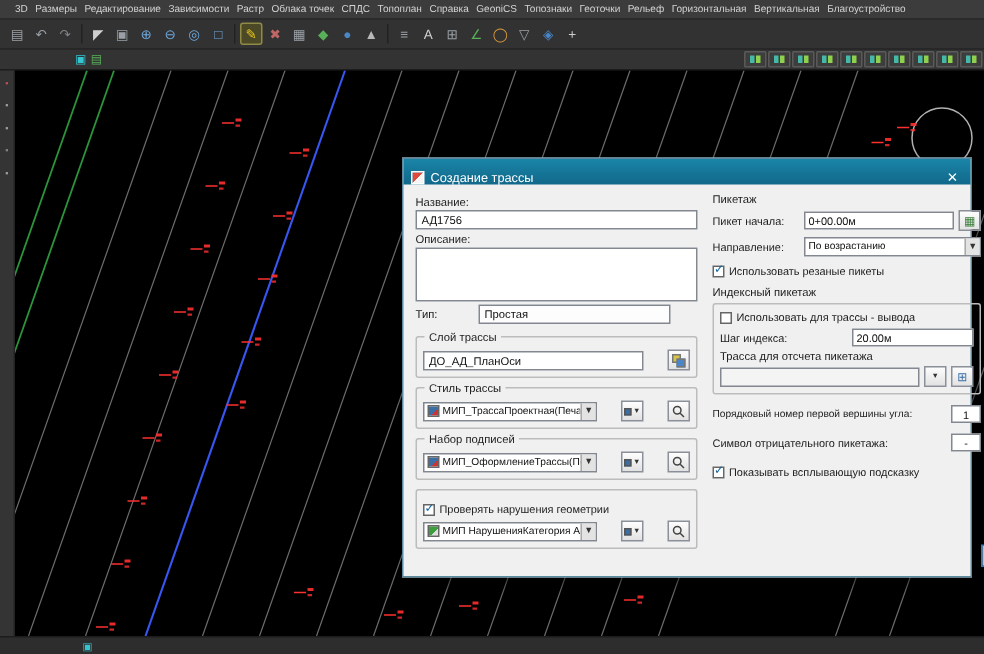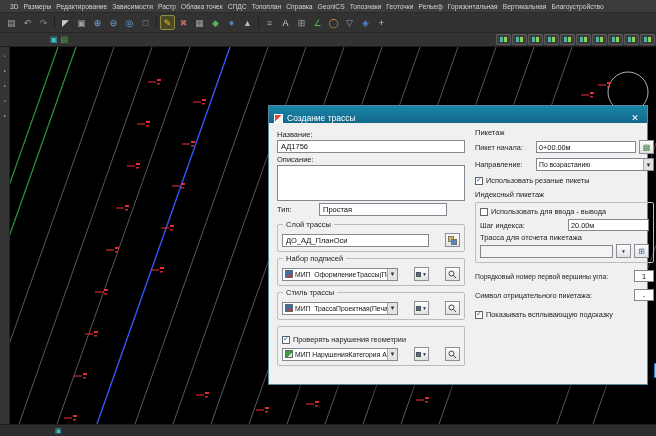--- a/index.html
+++ b/index.html
@@ -304,20 +304,41 @@
               <button class="sbtn">
                 <span class="layer-ic">
                     <i></i>
                     <i></i>
                   </span>
               </button>
             </div>
           </div>
 
           <div class="group">
+            <span class="gleg">Стиль трассы</span>
+            <div class="row" style="margin:0;">
+              <div class="combo">
+                <span class="cicon blue"></span>
+                <span class="ctext">МИП_ТрассаПроектная(Печать)</span>
+                <span class="carrow">▼</span>
+              </div>
+              <button class="sbtn">
+                  <span class="mini-sw"></span>
+                  <span style="font-size:5px;">▼</span>
+                </button>
+              <button class="sbtn">
+                <svg class="mag" width="9" height="9">
+                    <circle cx="3.5" cy="3.5" r="2.5" fill="none" stroke="#444" stroke-width="1"></circle>
+                    <line x1="5.5" y1="5.5" x2="8" y2="8" stroke="#444" stroke-width="1"></line>
+                  </svg>
+              </button>
+            </div>
+          </div>
+
+          <div class="group">
             <span class="gleg">Набор подписей</span>
             <div class="row" style="margin:0;">
               <div class="combo">
                 <span class="cicon blue"></span>
                 <span class="ctext">МИП_ОформлениеТрассы(Печать)</span>
                 <span class="carrow">▼</span>
               </div>
               <button class="sbtn">
                   <span class="mini-sw"></span>
                   <span style="font-size:5px;">▼</span>
@@ -325,41 +346,20 @@
               <button class="sbtn">
                 <svg class="mag" width="9" height="9">
                     <circle cx="3.5" cy="3.5" r="2.5" fill="none" stroke="#444" stroke-width="1"></circle>
                     <line x1="5.5" y1="5.5" x2="8" y2="8" stroke="#444" stroke-width="1"></line>
                   </svg>
               </button>
             </div>
           </div>
 
           <div class="group">
-            <span class="gleg">Стиль трассы</span>
-            <div class="row" style="margin:0;">
-              <div class="combo">
-                <span class="cicon blue"></span>
-                <span class="ctext">МИП_ТрассаПроектная(Печать)</span>
-                <span class="carrow">▼</span>
-              </div>
-              <button class="sbtn">
-                  <span class="mini-sw"></span>
-                  <span style="font-size:5px;">▼</span>
-                </button>
-              <button class="sbtn">
-                <svg class="mag" width="9" height="9">
-                    <circle cx="3.5" cy="3.5" r="2.5" fill="none" stroke="#444" stroke-width="1"></circle>
-                    <line x1="5.5" y1="5.5" x2="8" y2="8" stroke="#444" stroke-width="1"></line>
-                  </svg>
-              </button>
-            </div>
-          </div>
-
-          <div class="group">
             <div class="check" style="margin-top:0;">
               <span class="cbox">
                   <span class="mark">✓</span>
                 </span>
               <span class="clabel">Проверять нарушения геометрии</span>
             </div>
             <div class="row" style="margin:0;">
               <div class="combo">
                 <span class="cicon green"></span>
                 <span class="ctext">МИП НарушенияКатегория А (Нов</span>
@@ -402,21 +402,21 @@
             <span class="cbox">
                 <span class="mark">✓</span>
               </span>
             <span class="clabel">Использовать резаные пикеты</span>
           </div>
 
           <div class="lbl">Индексный пикетаж</div>
           <div class="group" style="margin-top:2px;padding-top:4px;">
             <div class="check" style="margin-top:0;">
               <span class="cbox"></span>
-              <span class="clabel">Использовать для ввода - вывода</span>
+              <span class="clabel">Использовать для трассы - вывода</span>
             </div>
             <div class="rrow">
               <span class="rlbl">Шаг индекса:</span>
               <span class="grow"></span>
               <input class="rfield" style="width: 81px;" value="20.00м">
             </div>
             <div class="lbl">Трасса для отсчета пикетажа</div>
             <div class="rrow" style="margin-bottom:0;">
               <div class="combo" style="background:#f4f4f4;">
                 <span class="ctext"></span>

